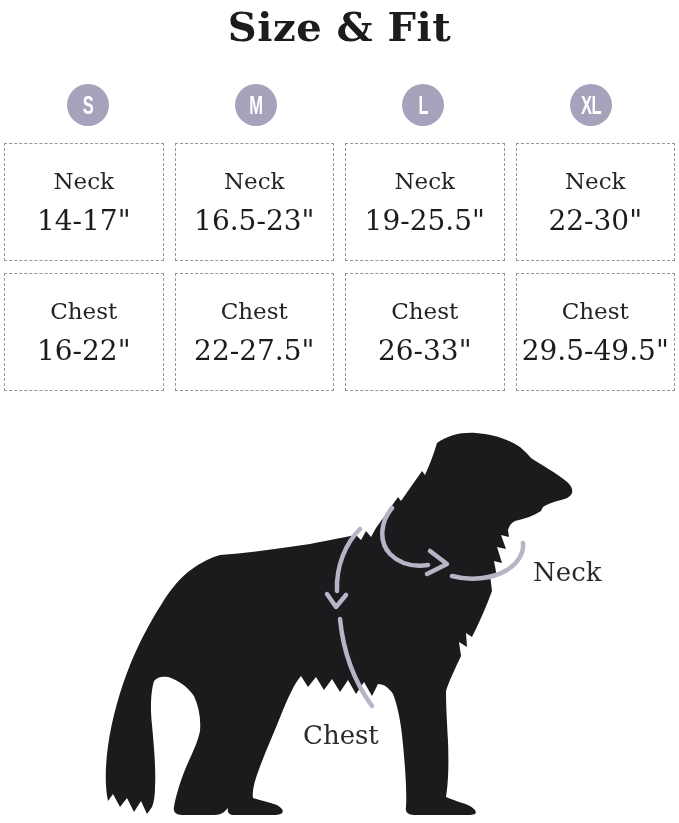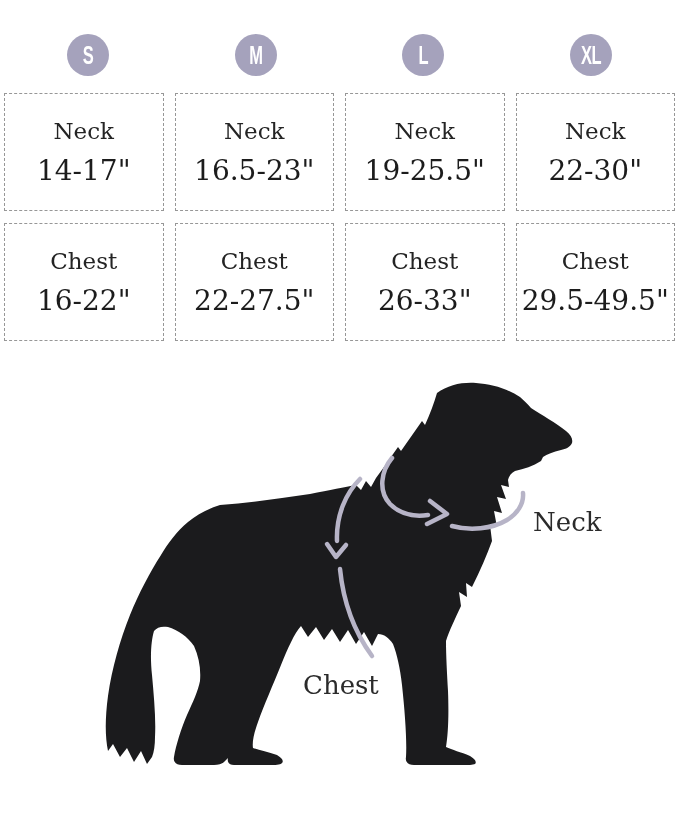--- a/index.html
+++ b/index.html
@@ -48,20 +48,21 @@
   .diagram text {
     font-family:"DejaVu Serif","Liberation Serif",serif;
     font-size:26px; fill:#2b2b2b;
   }
 </style>
 </head>
 <body>
 
 <main>
 
+  <h1 class="title">Size &amp; Fit</h1>
 
   <div class="badges">
     <div class="badge">
       <span>S</span>
     </div>
     <div class="badge">
       <span>M</span>
     </div>
     <div class="badge">
       <span>L</span>

